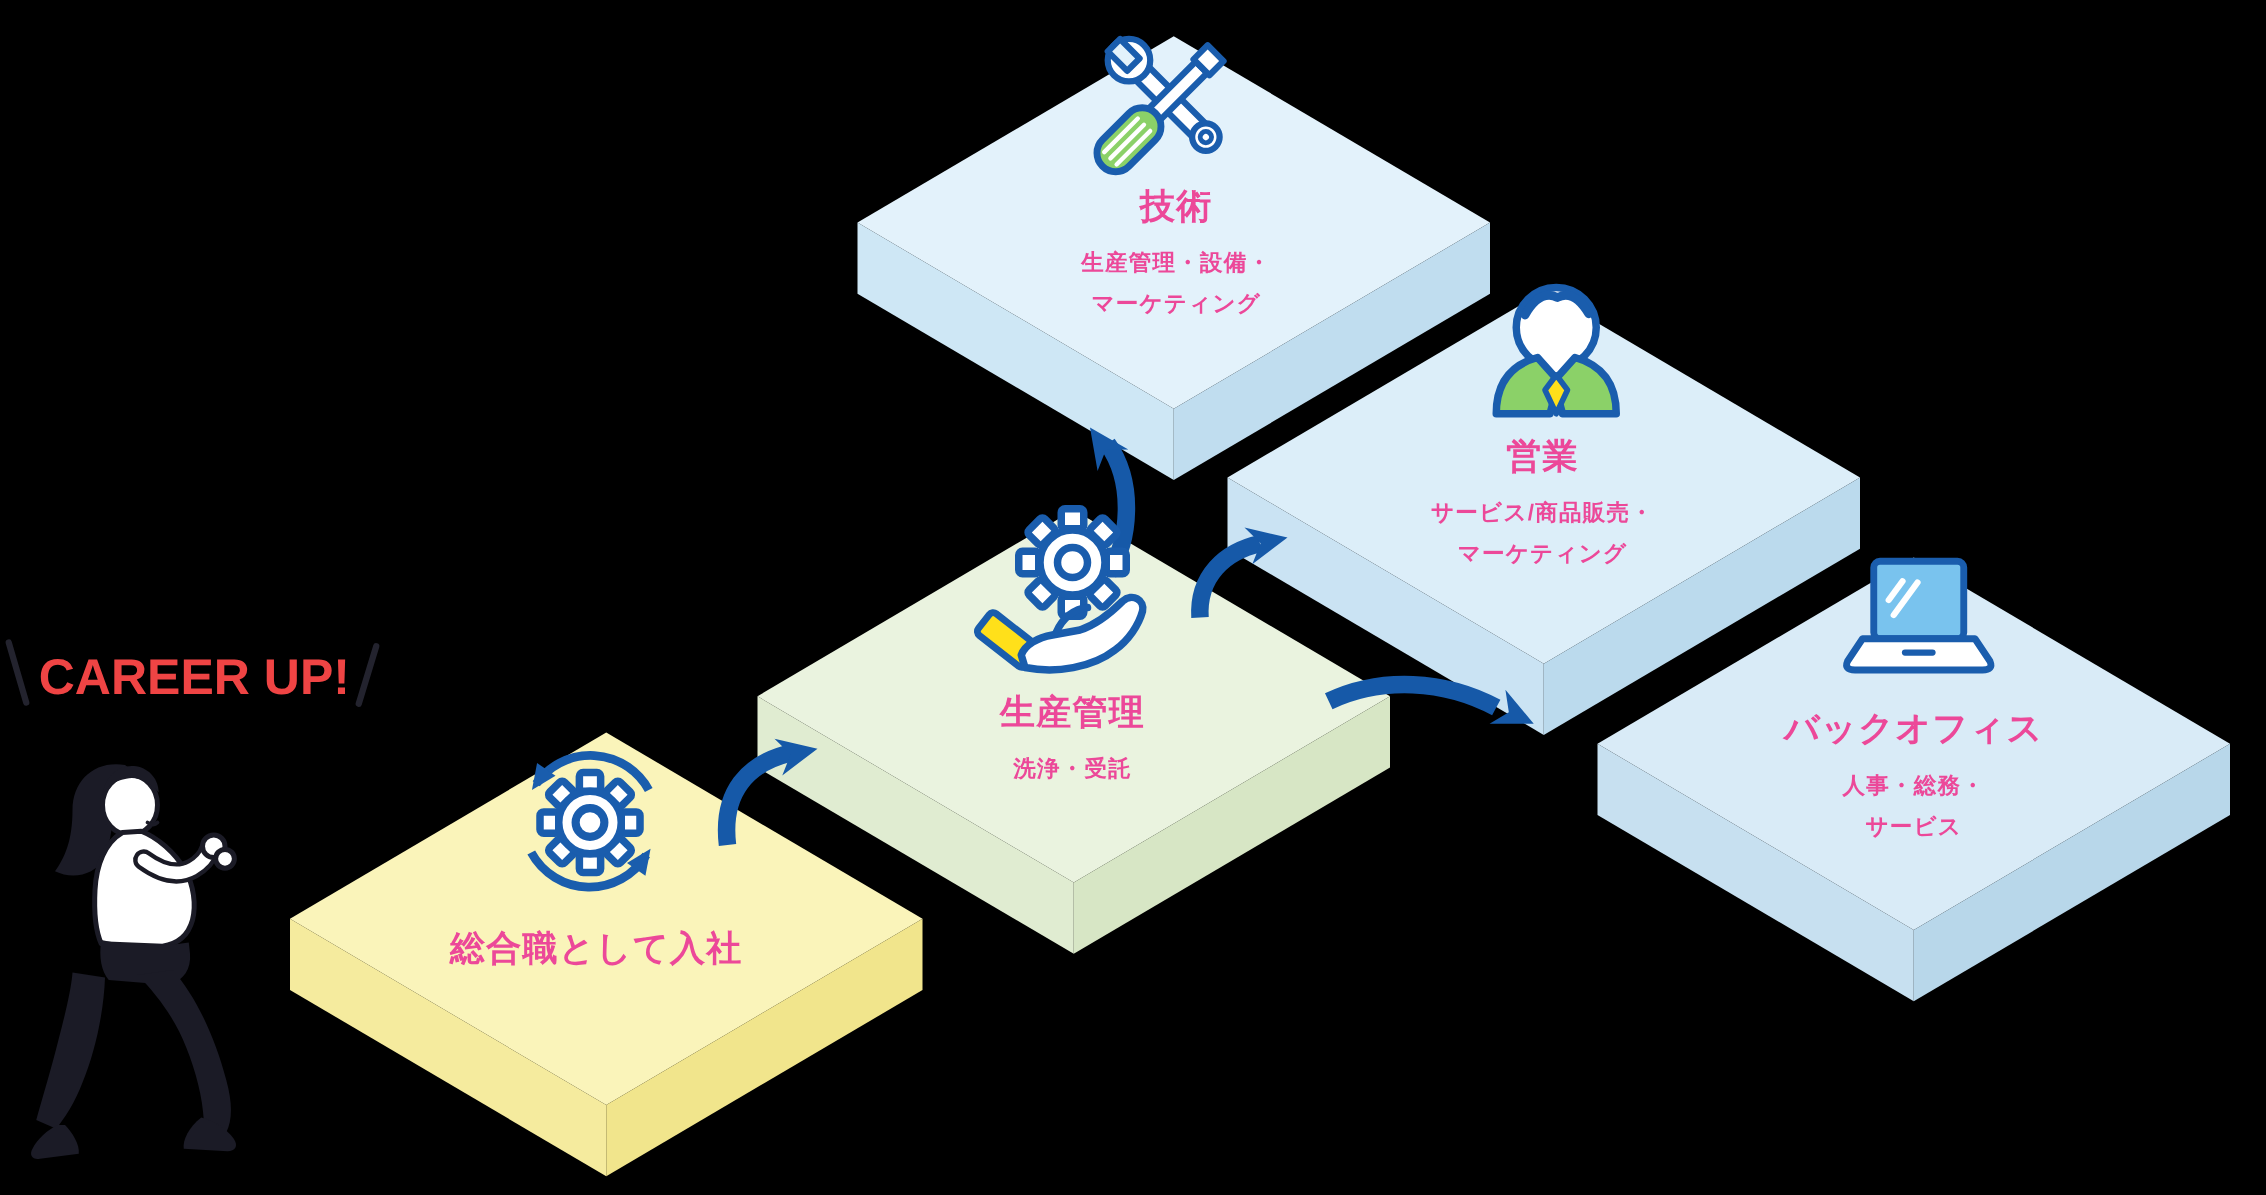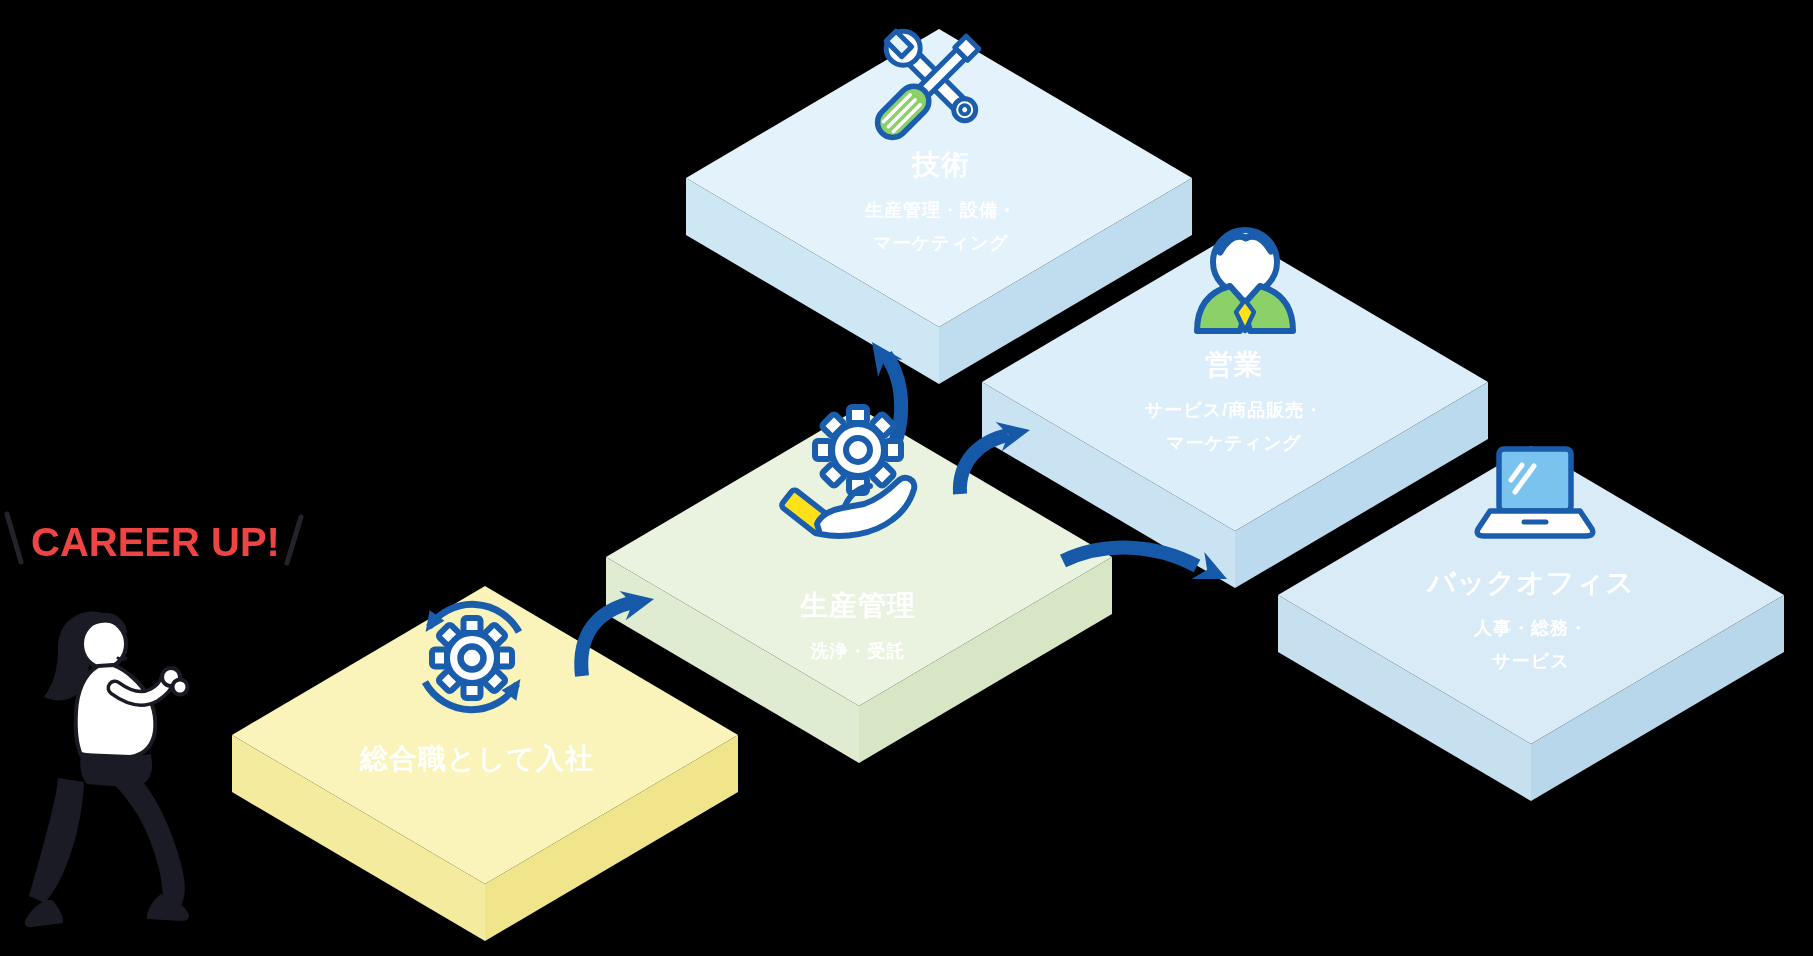--- a/index.html
+++ b/index.html
@@ -1,21 +1,21 @@
 <!DOCTYPE html>
 <html><head>
 <meta charset="utf-8">
 <style>
   html,body{margin:0;padding:0;background:#000;}
   .stage{position:relative;width:1813px;height:956px;background:#000;overflow:hidden;
          font-family:"Liberation Sans","DejaVu Sans",sans-serif;}
   svg.scene{position:absolute;left:0;top:0;}
   .banner{position:absolute;left:31px;top:520px;font-size:40px;font-weight:800;
           letter-spacing:0px;color:#ef4444;white-space:nowrap;}
-  .plat-label{position:absolute;transform:translateX(-50%);text-align:center;color:#ffffff;white-space:nowrap;}
+  .plat-label{position:absolute;transform:translateX(-50%);text-align:center;color:#ec4899;white-space:nowrap;}
   .plat-title{font-size:28px;font-weight:800;letter-spacing:1px;}
   .plat-sub{margin-top:10px;font-size:18px;font-weight:700;line-height:33px;letter-spacing:1px;}
 </style>
 </head>
 <body>
 
 <div class="stage">
 
 <svg class="scene" width="1813" height="956" viewBox="0 0 1813 956">
 
@@ -166,21 +166,21 @@
     <line x1="301" y1="517" x2="287" y2="563"></line>
   </g>
 </svg>
 
 <div class="banner">CAREER UP!</div>
 
 <div class="plat-label" style="left:477px;top:740px;">
   <div class="plat-title">総合職として入社</div>
 </div>
 
-<div class="plat-label" style="left:858px;top:551px;margin-top:36px;">
+<div class="plat-label" style="left:858px;top:551px;">
   <div class="plat-title">生産管理</div>
   <div class="plat-sub">
     <div>洗浄・受託</div>
   </div>
 </div>
 
 <div class="plat-label" style="left:941px;top:146px;">
   <div class="plat-title">技術</div>
   <div class="plat-sub">
     <div>生産管理・設備・</div>

